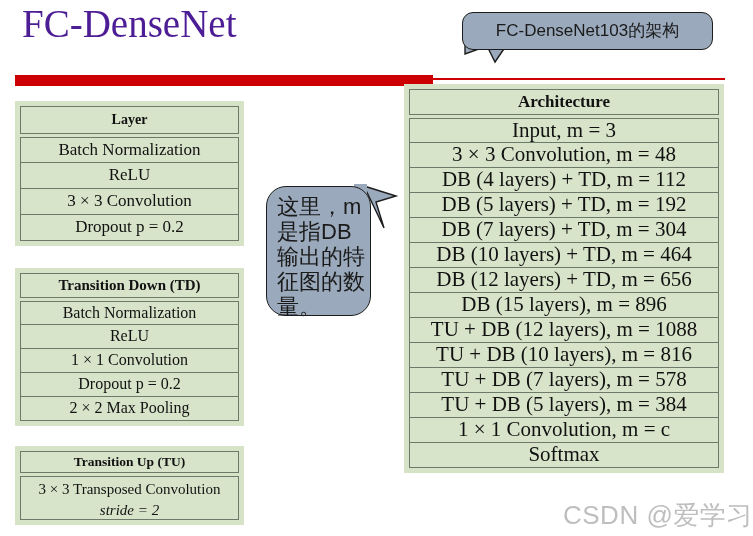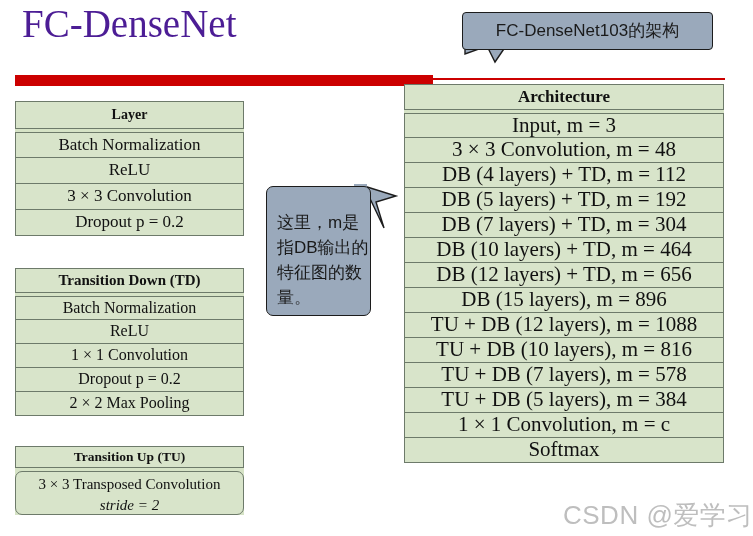--- a/index.html
+++ b/index.html
@@ -44,20 +44,21 @@
     width: 292px;
     height: 2px;
     background: #cc0000;
   }
 
   
   .panel {
     position: absolute;
     background: #d6e3c6;
     box-sizing: border-box;
+    padding: 5px;
   }
   .panel .hdr,
   .panel .row {
     box-sizing: border-box;
     border: 1px solid #6d7a6a;
     background: #d8e4ca;
     font-family: "Liberation Serif", serif;
     color: #111111;
     text-align: center;
     white-space: nowrap;
@@ -84,21 +85,20 @@
 
   
   #tbl-tu { left: 15px; top: 446px; width: 229px; }
   #tbl-tu .hdr { height: 22px; line-height: 20px; font-size: 13.5px; }
   #tbl-tu .row.tall {
     height: 44px;
     line-height: 21px;
     font-size: 15px;
     padding-top: 2px;
     white-space: normal;
-    border-radius: 7px;
   }
 
   
   #tbl-arch { left: 404px; top: 84px; width: 320px; }
   #tbl-arch .hdr { height: 26px; line-height: 24px; font-size: 17px; }
   #tbl-arch .row { height: 25px; line-height: 23px; font-size: 21px; }
 
   
   .bubble {
     position: absolute;
@@ -107,34 +107,34 @@
     border-radius: 14px;
     color: #1a1a1a;
     font-family: "Liberation Sans", sans-serif;
     box-sizing: border-box;
   }
   #bubble-top {
     left: 462px;
     top: 12px;
     width: 251px;
     height: 38px;
-    border-radius: 4px;
+    border-radius: 11px;
     font-size: 17px;
     line-height: 36px;
     text-align: center;
   }
   #bubble-left {
     left: 266px;
     top: 186px;
     width: 105px;
     height: 130px;
-    border-radius: 7px;
-    font-size: 17px;
+    border-radius: 20px;
+    font-size: 22px;
     line-height: 25px;
-    padding: 23px 0 0 10px;
+    padding: 7px 0 0 10px;
     text-align: left;
   }
   .tail { position: absolute; overflow: visible; }
   #tail-top  { left: 455px; top: 40px;  width: 120px; height: 50px; }
   #tail-left { left: 350px; top: 180px; width: 60px;  height: 60px; }
 
   
   #watermark {
     position: absolute;
     left: 527px;

